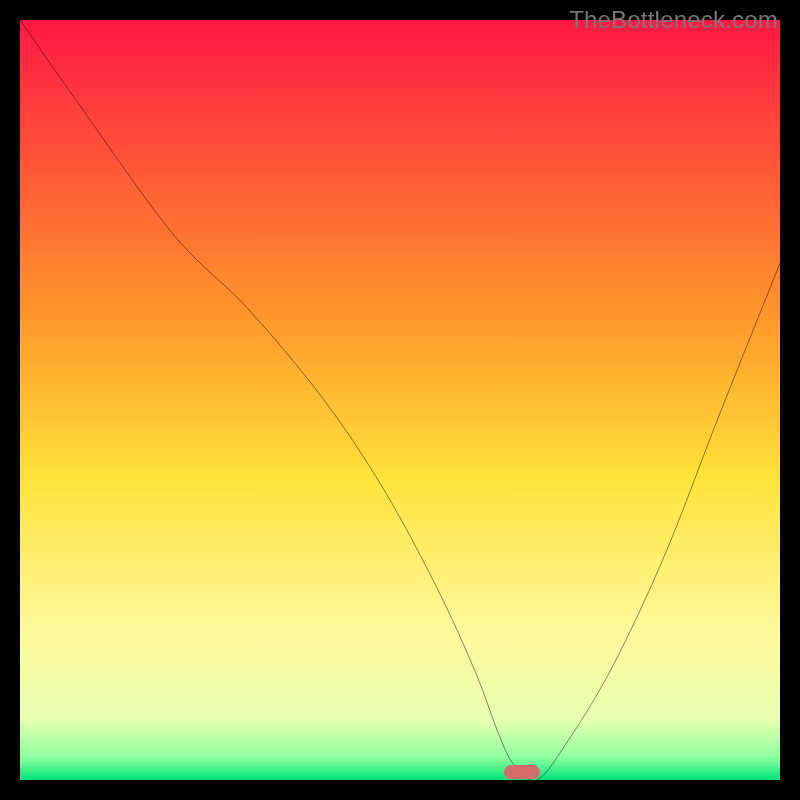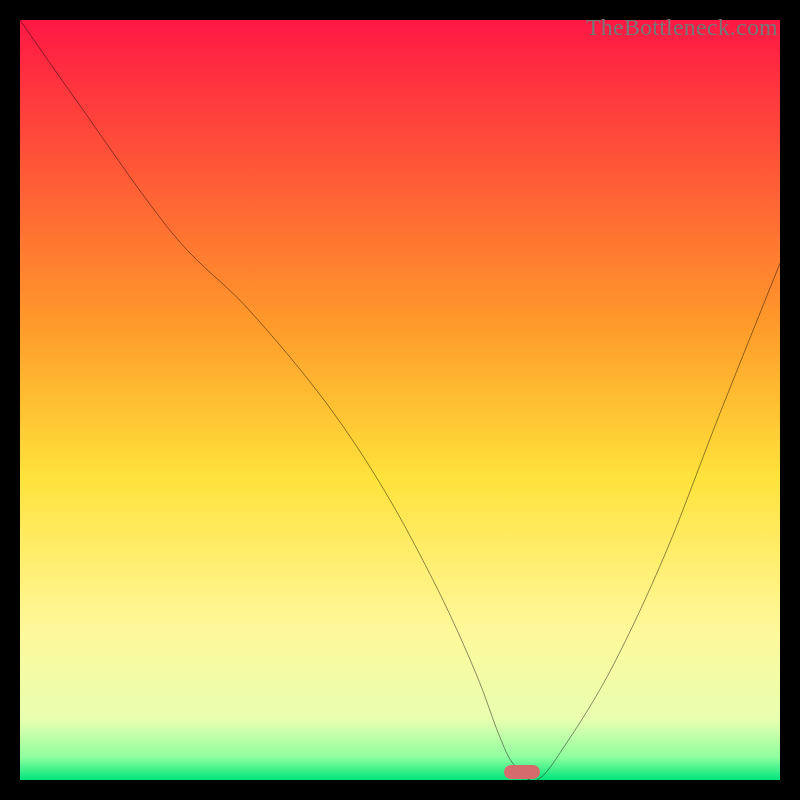--- a/index.html
+++ b/index.html
@@ -26,24 +26,24 @@
   }
   .gradient {
     position: absolute;
     left: 0;
     top: 0;
     width: 100%;
     height: 100%;
   }
   .watermark {
     position: absolute;
-    top: 14px;
+    top: 6px;
     right: 22px;
     color: #777;
-    font-family: Liberation Serif, serif;
+    font-family: Liberation Sans, sans-serif;
     font-size: 24px;
     font-weight: 500;
     letter-spacing: 0.2px;
     text-align: center;
   }
   svg.curve {
     position: absolute;
     left: 0;
     top: 0;
     width: 100%;

